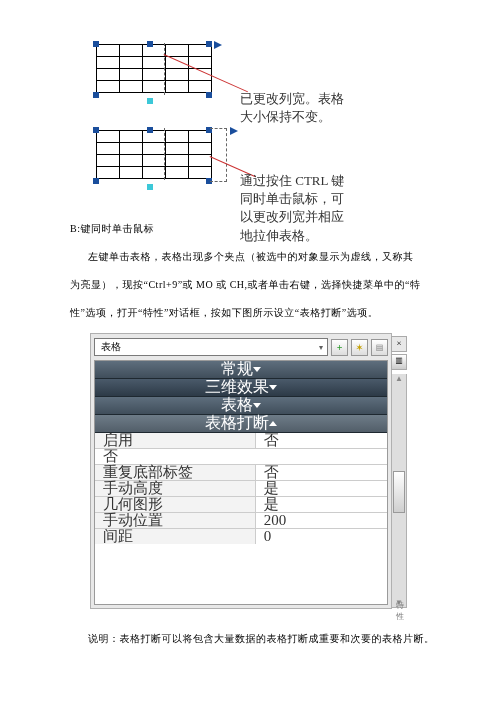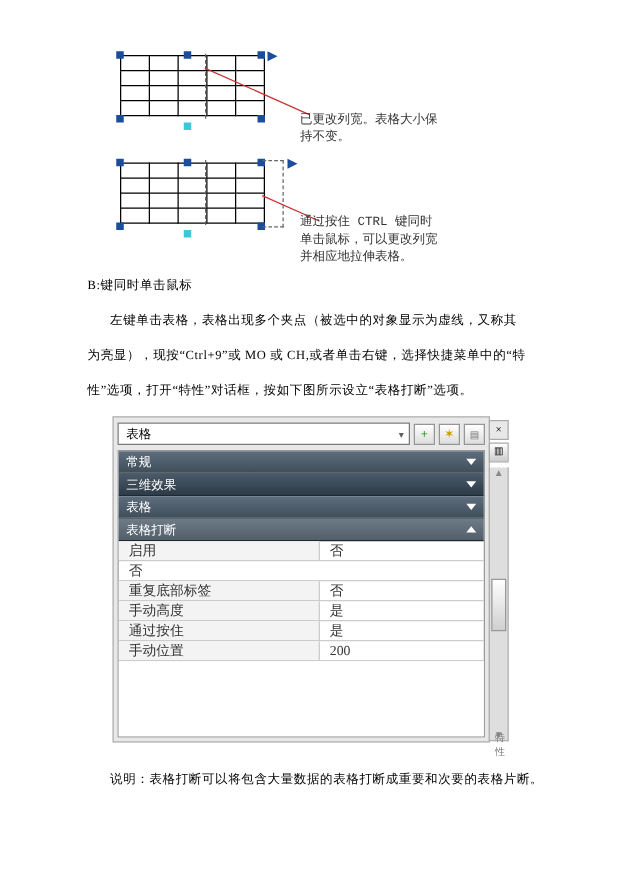--- a/index.html
+++ b/index.html
@@ -15,44 +15,44 @@
   }
   
   .fig{position:relative;width:260px;height:175px;margin-left:20px}
   .mini-tbl{position:absolute;border-collapse:collapse}
   .mini-tbl td{border:1px solid #000;width:22px;height:11px;padding:0}
   .hnd{position:absolute;width:6px;height:6px;background:#1a4e9c}
   .hnd.cyan{background:#3cc8d8}
   .arr-r{position:absolute;width:0;height:0;border-top:4px solid transparent;border-bottom:4px solid transparent;border-left:8px solid #1a4e9c}
   .dash{position:absolute;border-style:dashed;border-color:#666;border-width:0}
   .diag{position:absolute;background:#c33;transform-origin:0 0;height:1px}
-  .callout{position:absolute;font-family:Liberation Mono, monospace;font-size:10px;color:#333;line-height:1.4;width:115px}
+  .callout{position:absolute;font-family:Liberation Serif, serif;font-size:13px;color:#333;line-height:1.4;width:115px}
   
   .line{margin:0 0 12px 0;letter-spacing:0.5px;line-height:1.6}
   .heading{margin:6px 0 12px 0}
   .indent{text-indent:1.8em}
   
   .panel-wrap{margin-left:20px;margin-top:6px;width:300px;border:1px solid #b0b0b0;background:#e8e8e8;position:relative}
   .panel-top{display:flex;align-items:center;padding:4px 3px;gap:3px}
   .sel{flex:1;height:18px;border:1px solid #7a7a7a;background:#fff;font-size:10px;display:flex;align-items:center;justify-content:space-between;padding:0 4px 0 6px;box-sizing:border-box}
   .sel-v{font-size:8px;color:#606060}
   .ico-btn{width:17px;height:17px;border:1px solid #969696;background:linear-gradient(#fff,#ddd);display:flex;align-items:center;justify-content:center;font-size:10px;box-sizing:border-box}
   .ico-plus{color:#2a9a2a;font-weight:bold}
   .ico-yel{color:#c5a000}
   .ico-paper{color:#7a7a7a;font-size:8px}
   .panel-close{position:absolute;right:-16px;top:2px;width:14px;height:14px;border:1px solid #aaa;background:#e8e8e8;font-size:9px;line-height:12px;text-align:center}
   .snap{position:absolute;right:-16px;top:20px;width:14px;height:14px;border:1px solid #aaa;background:linear-gradient(#fff,#ccc);font-size:8px;line-height:12px;text-align:center}
   .acc-body{border:1px solid #9a9a9a;margin:0 3px 3px 3px;background:#fff}
-  .acc-h{height:17px;background:linear-gradient(#4a5a6a,#2d3a47);color:#fff;font-size:10px;display:flex;align-items:center;justify-content:space-between;padding:0 6px;border-bottom:1px solid #1e2830}
+  .acc-h{height:17px;background:linear-gradient(#4a5a6a,#2d3a47);color:#fff;font-size:16px;display:flex;align-items:center;justify-content:center;padding:0 6px;border-bottom:1px solid #1e2830}
   .acc-h.lite{background:linear-gradient(#5e6e7d,#404e5b)}
   .acc-h.mid{background:linear-gradient(#616f7c,#48545f)}
   .acc-h.tgt{background:linear-gradient(#6e7c88,#525e69)}
   .acc-car{width:0;height:0;border-left:4px solid transparent;border-right:4px solid transparent;border-top:5px solid #fff}
   .acc-car.up{border-top:none;border-bottom:5px solid #fff}
-  .prop-row{height:15px;display:flex;border-bottom:1px solid #ccc;font-size:11px}
+  .prop-row{height:15px;display:flex;border-bottom:1px solid #ccc;font-size:15px}
   .prop-k{width:52%;padding-left:8px;display:flex;align-items:center;border-right:1px solid #ccc;background:#f3f3f3;color:#333}
   .prop-v{flex:1;padding-left:8px;display:flex;align-items:center;color:#333}
   .sb{position:absolute;right:-16px;top:40px;bottom:0;width:14px;background:#dedede;border:1px solid #b0b0b0;border-top:none;display:flex;flex-direction:column;align-items:center;justify-content:space-between;font-size:8px;color:#888}
   .sb .thumb{width:10px;height:40px;background:linear-gradient(#fff,#cfcfcf);border:1px solid #999;margin-top:2px}
   .sb-label{position:absolute;right:-16px;bottom:-14px;width:14px;font-size:8px;color:#7a7a7a;text-align:center}
 </style>
 </head>
 <body>
 
 <div class="fig">
@@ -206,24 +206,28 @@
       </div>
     <div class="prop-row">
         <div class="prop-k">重复底部标签</div>
         <div class="prop-v">否</div>
       </div>
     <div class="prop-row">
         <div class="prop-k">手动高度</div>
         <div class="prop-v">是</div>
       </div>
     <div class="prop-row">
-        <div class="prop-k">通过按住</div>
+        <div class="prop-k">几何图形</div>
         <div class="prop-v">是</div>
       </div>
     <div class="prop-row">
         <div class="prop-k">手动位置</div>
         <div class="prop-v">200</div>
+      </div>
+    <div class="prop-row" style="border-bottom:none">
+        <div class="prop-k">间距</div>
+        <div class="prop-v">0</div>
       </div>
     <div style="height:60px;background:#fff"></div>
   </div>
 </div>
 
 <p class="line indent" style="margin-top:22px">说明：表格打断可以将包含大量数据的表格打断成重要和次要的表格片断。</p>
 
 </body></html>

